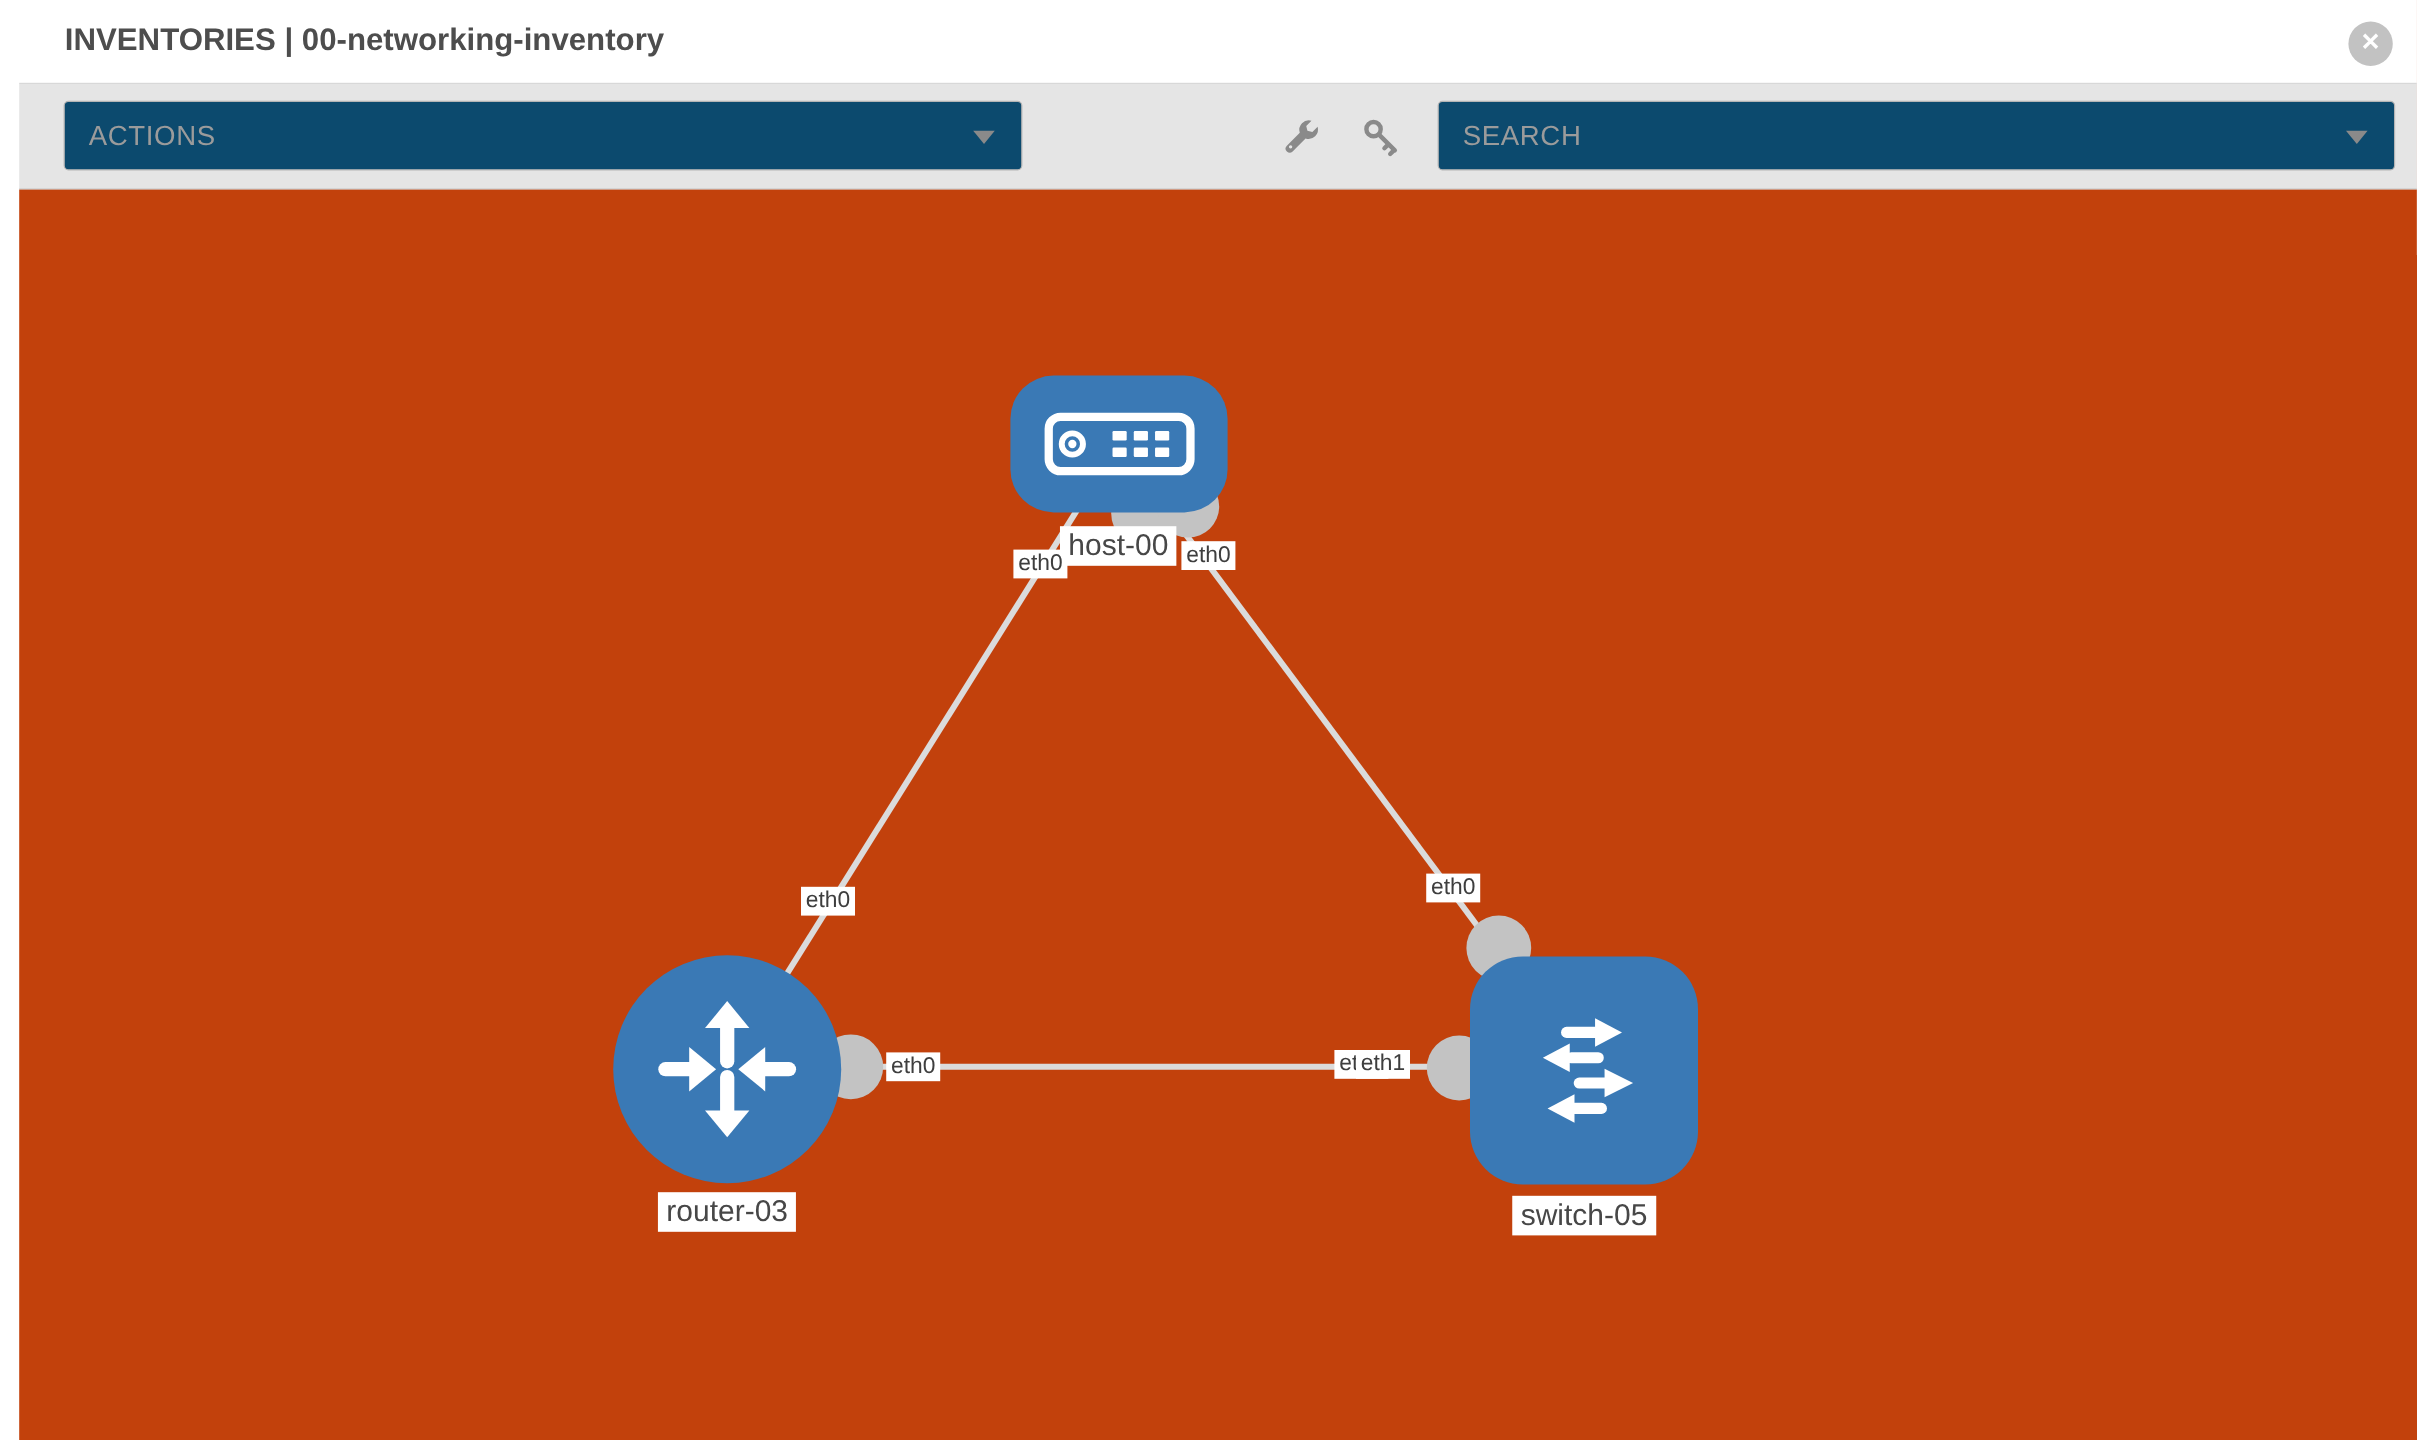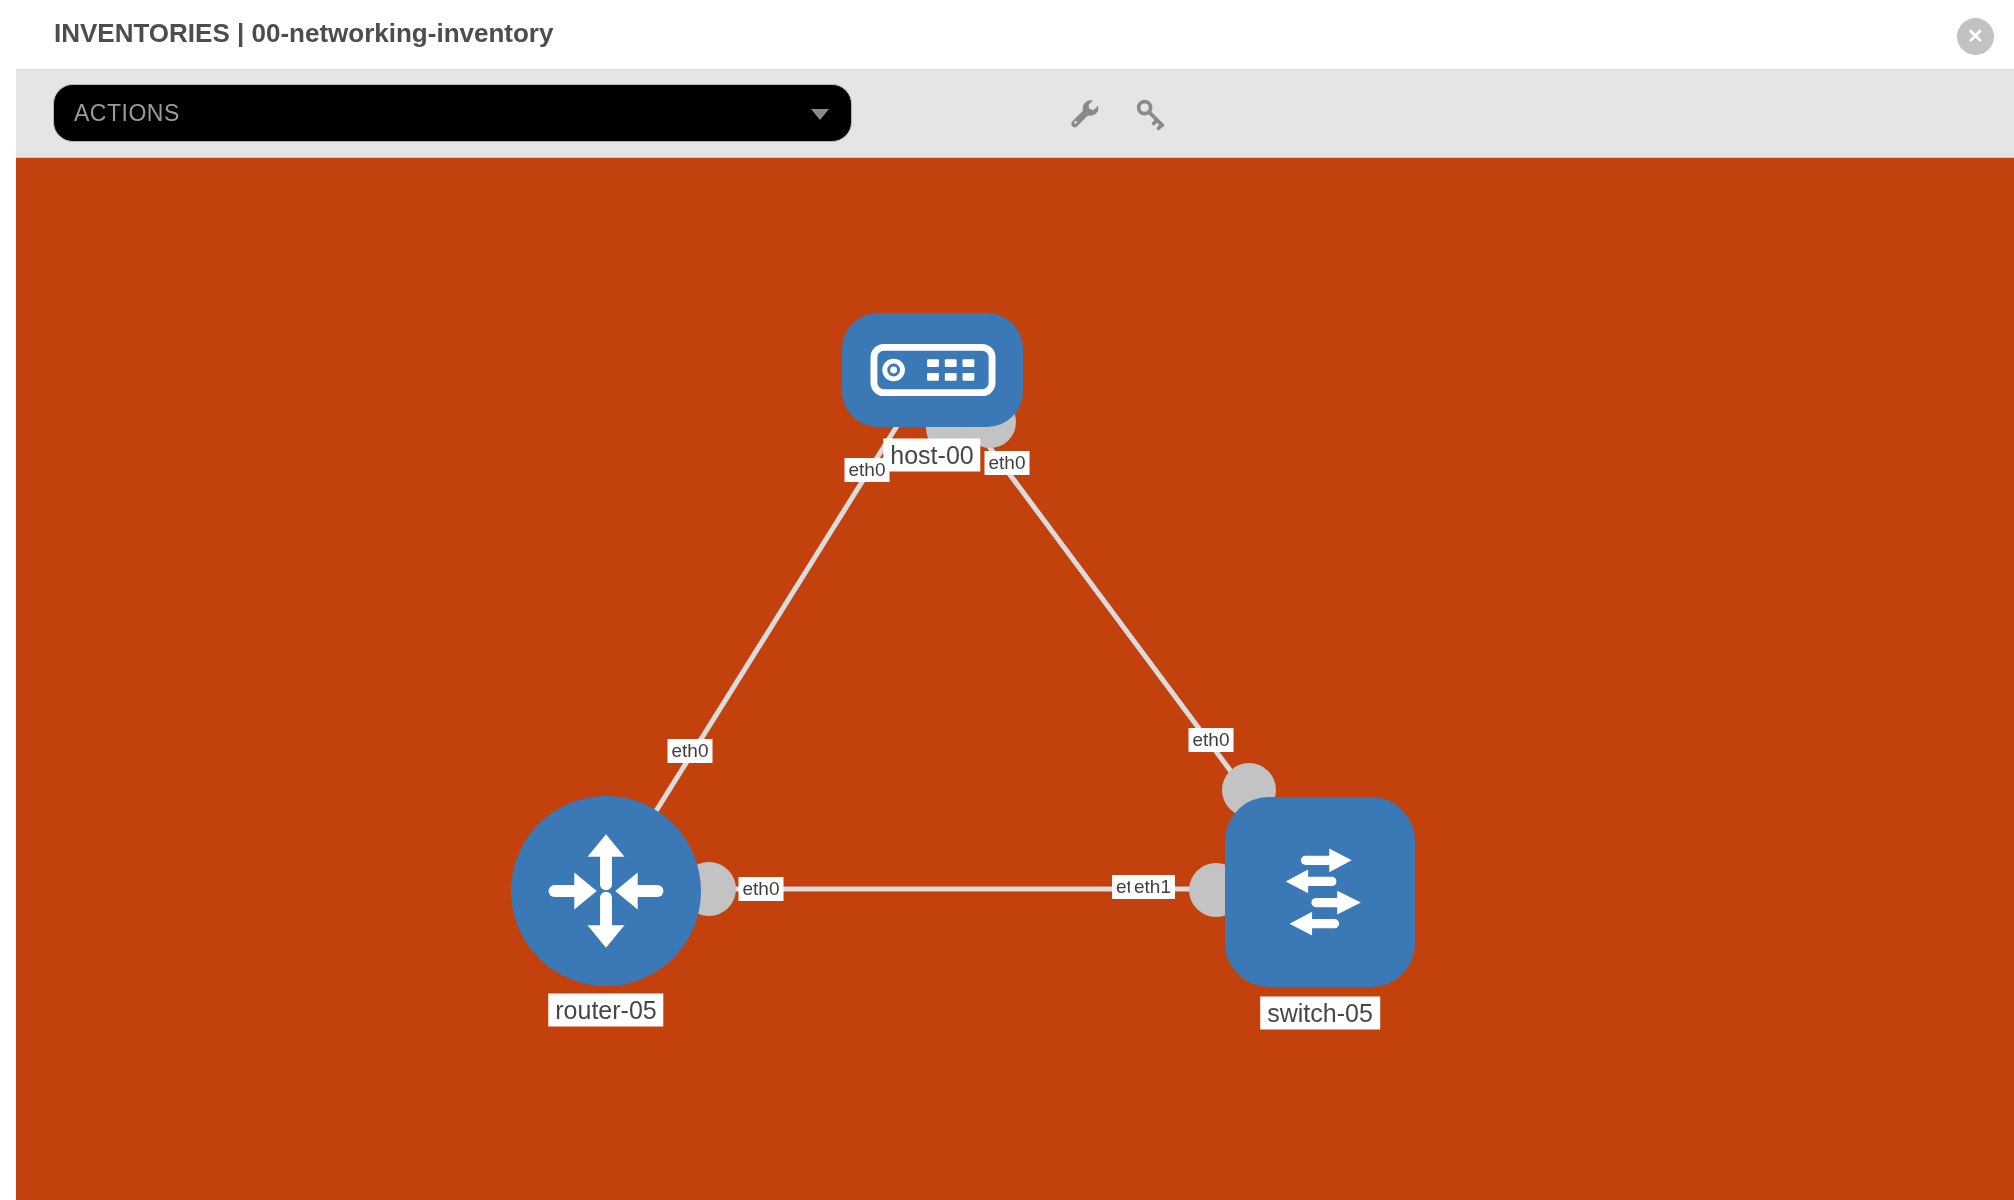--- a/index.html
+++ b/index.html
@@ -7,21 +7,21 @@
   body { font-family:"Liberation Sans", sans-serif; background:#ffffff; position:relative; overflow:hidden; }
   #root { position:absolute; left:0; top:0; width:2014px; height:1200px;margin-left:16px; }
 
   
   .header { position:absolute; left:0; top:0; width:2014px; height:70px; background:#ffffff; border-bottom:1px solid #d8d8d8; }
   .header-title { position:absolute; left:38px; top:0; height:70px; line-height:66px; font-size:26px; font-weight:bold; color:#4d4d4d; }
   .close-btn { position:absolute; right:36px; top:18px; width:37px; height:37px; border-radius:50%; background:#c2c2c2; color:#ffffff; text-align:center; line-height:37px; font-size:20px; font-weight:bold; cursor:pointer; }
 
   
   .toolbar { position:absolute; left:0; top:70px; width:2014px; height:88px; background:#e5e5e5; border-bottom:1px solid #c9c9c9; }
-  .select-box { position:absolute; top:14px; height:58px; background:#000000; border:1px solid #b5b5b5; border-radius:20px; }
+  .select-box { position:absolute; top:14px; height:58px; background:#0c4a6e; border:1px solid #b5b5b5; border-radius:4px; }
   .select-box .select-label { position:absolute; left:20px; top:0; height:56px; line-height:56px; font-size:23px; color:#9b9b9b; letter-spacing:0.5px; }
   .caret-down { position:absolute; right:22px; top:24px; width:0; height:0; border-left:9px solid transparent; border-right:9px solid transparent; border-top:11px solid #8a8a8a; }
   .actions-select { left:37px; width:799px; }
   .search-select { left:1182px; width:798px; }
   .tool-icon { position:absolute; top:27px; width:34px; height:34px; cursor:pointer; }
   .tool-icon.wrench { left:1051px; }
   .tool-icon.key { left:1118px; }
 
   
   .canvas { position:absolute; left:0; top:158px; width:2014px; height:1042px; background:#c2410c; }
@@ -69,20 +69,24 @@
       <path fill="#8a8a8a" d="M21.9 6.1a5.6 5.6 0 0 1-7.1 6.9L7.2 20.6a2.4 2.4 0 0 1-3.4-3.4l7.6-7.6a5.6 5.6 0 0 1 6.9-7.1l-3.1 3.1.7 2.9 2.9.7 3.1-3.1zM6 18.9a1 1 0 1 0-1-1 1 1 0 0 0 1 1z"></path>
     </svg>
 
     <svg class="tool-icon key" viewBox="0 0 24 24">
       <g fill="none" stroke="#8a8a8a" stroke-width="2.6" stroke-linecap="round">
         <circle cx="7.5" cy="7.5" r="4.2"></circle>
         <path d="M10.7 10.7 L20 20 M16.3 16.3 l-2.4 2.4 M19.7 19.7 l-2.4 2.4"></path>
       </g>
     </svg>
 
+    <div class="select-box search-select">
+      <span class="select-label">SEARCH</span>
+      <span class="caret-down"></span>
+    </div>
   </div>
 
   <div class="canvas">
 
     <svg class="edges-svg" viewBox="0 0 2014 1042">
 
       <line x1="590" y1="733" x2="916" y2="212" stroke="#dbdbdb" stroke-width="5"></line>
       <line x1="916" y1="212" x2="1304" y2="733" stroke="#dbdbdb" stroke-width="5"></line>
       <line x1="590" y1="731" x2="1304" y2="731" stroke="#dbdbdb" stroke-width="5"></line>
 
@@ -133,21 +137,21 @@
           <polygon points="24,42 41,33 41,51" stroke="none"></polygon>
           <line x1="47" y1="58" x2="64" y2="58"></line>
           <polygon points="81,58 63,49 63,67" stroke="none"></polygon>
           <line x1="44" y1="74" x2="61" y2="74"></line>
           <polygon points="27,74 44,65 44,83" stroke="none"></polygon>
         </g>
       </svg>
     </div>
 
     <div class="map-label node-label" style="left:916px; top:297px;">host-00</div>
-    <div class="map-label node-label" style="left:590px; top:852px;">router-05</div>
+    <div class="map-label node-label" style="left:590px; top:852px;">router-03</div>
     <div class="map-label node-label" style="left:1304px; top:855px;">switch-05</div>
 
     <div class="map-label port-label" style="left:851px; top:312px;">eth0</div>
     <div class="map-label port-label" style="left:991px; top:305px;">eth0</div>
     <div class="map-label port-label" style="left:674px; top:593px;">eth0</div>
     <div class="map-label port-label" style="left:1195px; top:582px;">eth0</div>
     <div class="map-label port-label" style="left:745px; top:731px;">eth0</div>
 
     <div class="overlap-wrap" style="left:1096px; top:717px;">
       <span class="port-chip">eth0</span><span class="port-chip over">eth1</span>

